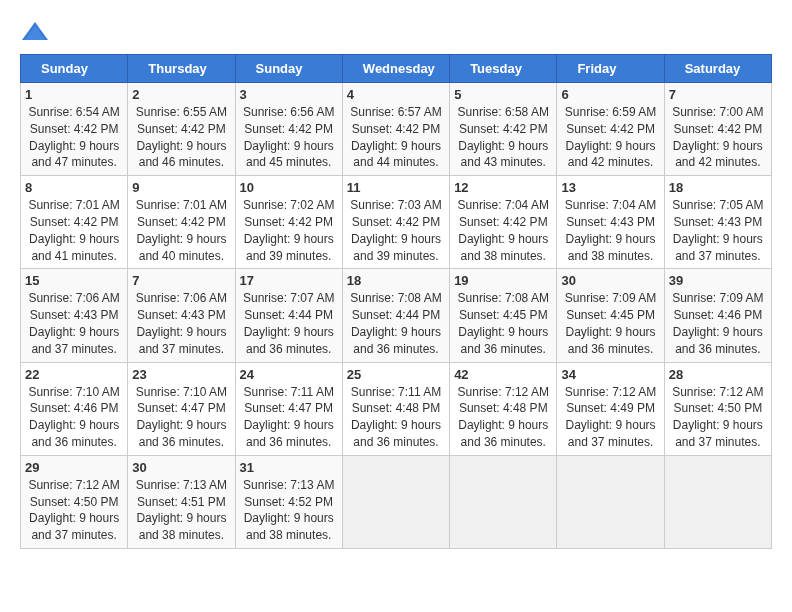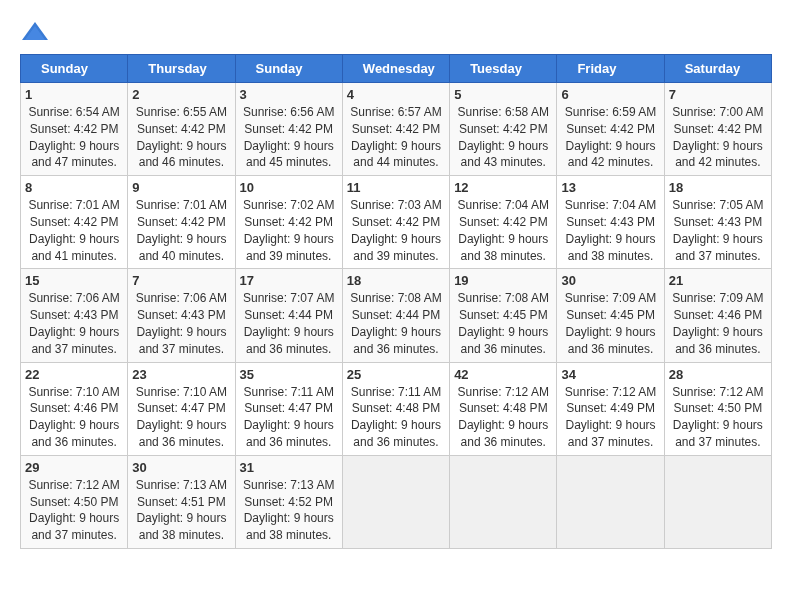--- a/index.html
+++ b/index.html
@@ -245,41 +245,41 @@
           Sunrise: 7:08 AM<br>Sunset: 4:45 PM<br>Daylight: 9 hours and 36 minutes.
         </div>
       </td>
         <td>
         <span class="day-number">30</span>
         <div class="day-info">
           Sunrise: 7:09 AM<br>Sunset: 4:45 PM<br>Daylight: 9 hours and 36 minutes.
         </div>
       </td>
         <td>
-        <span class="day-number">21</span>
+        <span class="day-number">39</span>
         <div class="day-info">
           Sunrise: 7:09 AM<br>Sunset: 4:46 PM<br>Daylight: 9 hours and 36 minutes.
         </div>
       </td>
       </tr>
       <tr>
         <td>
         <span class="day-number">22</span>
         <div class="day-info">
           Sunrise: 7:10 AM<br>Sunset: 4:46 PM<br>Daylight: 9 hours and 36 minutes.
         </div>
       </td>
         <td>
         <span class="day-number">23</span>
         <div class="day-info">
           Sunrise: 7:10 AM<br>Sunset: 4:47 PM<br>Daylight: 9 hours and 36 minutes.
         </div>
       </td>
         <td>
-        <span class="day-number">35</span>
+        <span class="day-number">24</span>
         <div class="day-info">
           Sunrise: 7:11 AM<br>Sunset: 4:47 PM<br>Daylight: 9 hours and 36 minutes.
         </div>
       </td>
         <td>
         <span class="day-number">25</span>
         <div class="day-info">
           Sunrise: 7:11 AM<br>Sunset: 4:48 PM<br>Daylight: 9 hours and 36 minutes.
         </div>
       </td>

